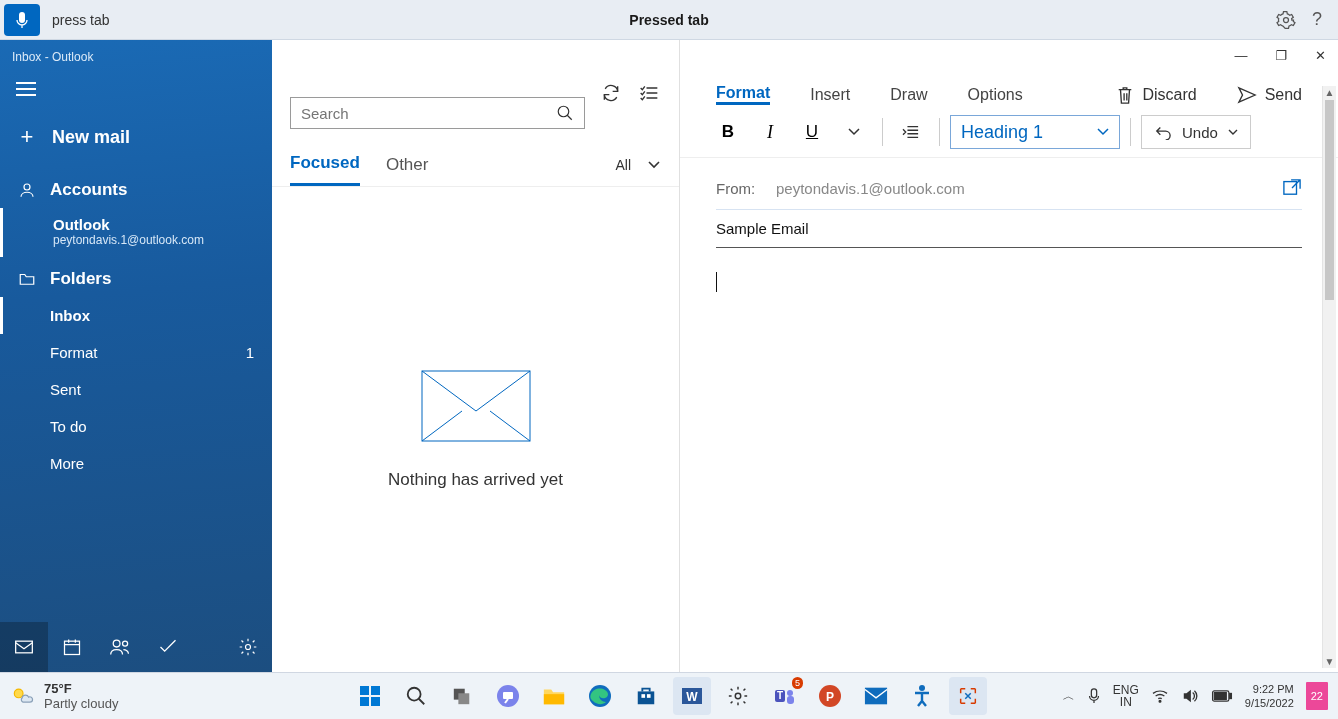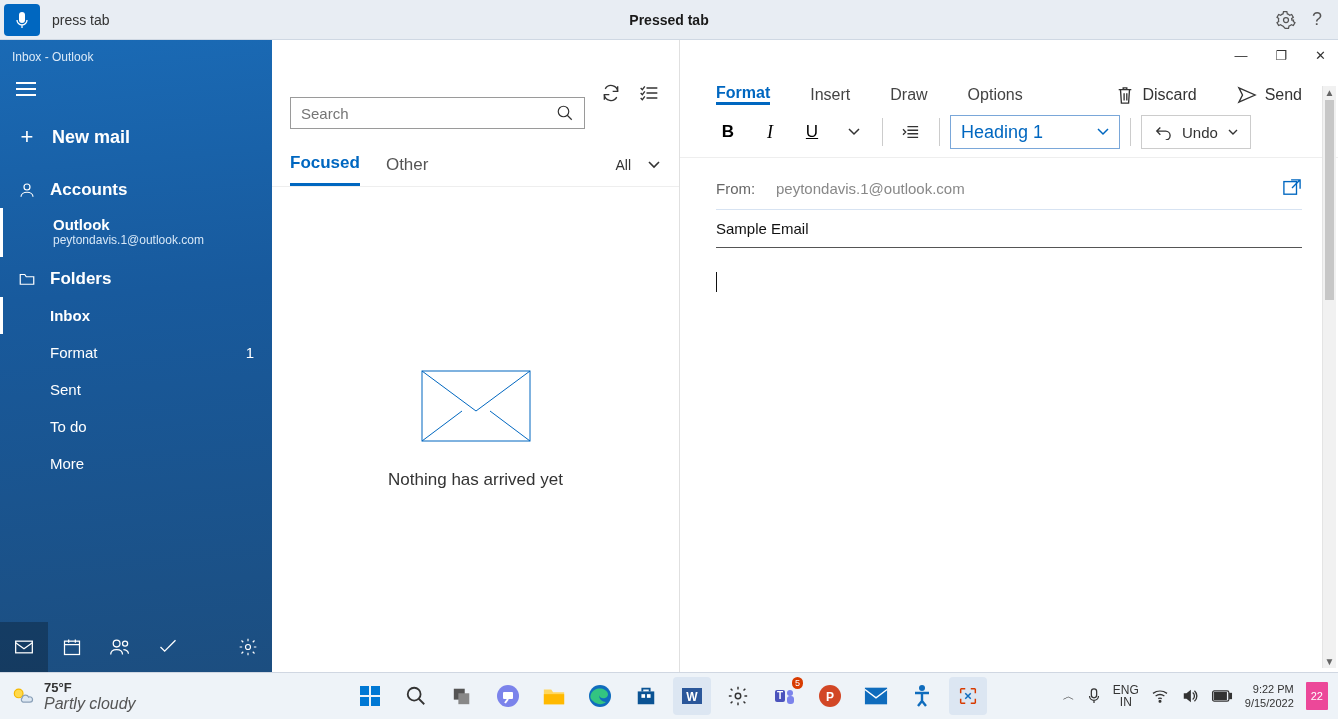--- a/index.html
+++ b/index.html
@@ -144,21 +144,21 @@
   .vscroll .arrow { position:absolute; left:0; right:0; text-align:center; font-size:10px; color:#666;}
   .vscroll .arrow.up{top:1px;} .vscroll .arrow.down{bottom:1px;}
 
   
   .taskbar {
     height: 47px; background: #eef3f8; border-top:1px solid #d0d7e2;
     display:flex; align-items:center; padding: 0 10px; position:relative;
   }
   .weather { display:flex; align-items:center; gap:8px; font-size:12px; color:#333;}
   .weather .temp { font-weight:600; font-size:13px;}
-  .weather .cond { font-size:16px; color:#555;font-style:italic;}
+  .weather .cond { font-size:13px; color:#555;}
   .tcenter { position:absolute; left:50%; transform:translateX(-50%); display:flex; gap:8px;}
   .ticon {
     width:38px; height:38px; border-radius:4px; display:flex; align-items:center; justify-content:center;
     cursor:pointer; position:relative;
   }
   .ticon.active { background:#dce6f2; }
   .ticon .badge {
     position:absolute; top:0; right:0; background:#d83b01; color:#fff; font-size:9px;
     border-radius:8px; padding:0 3px; line-height:12px;
   }

